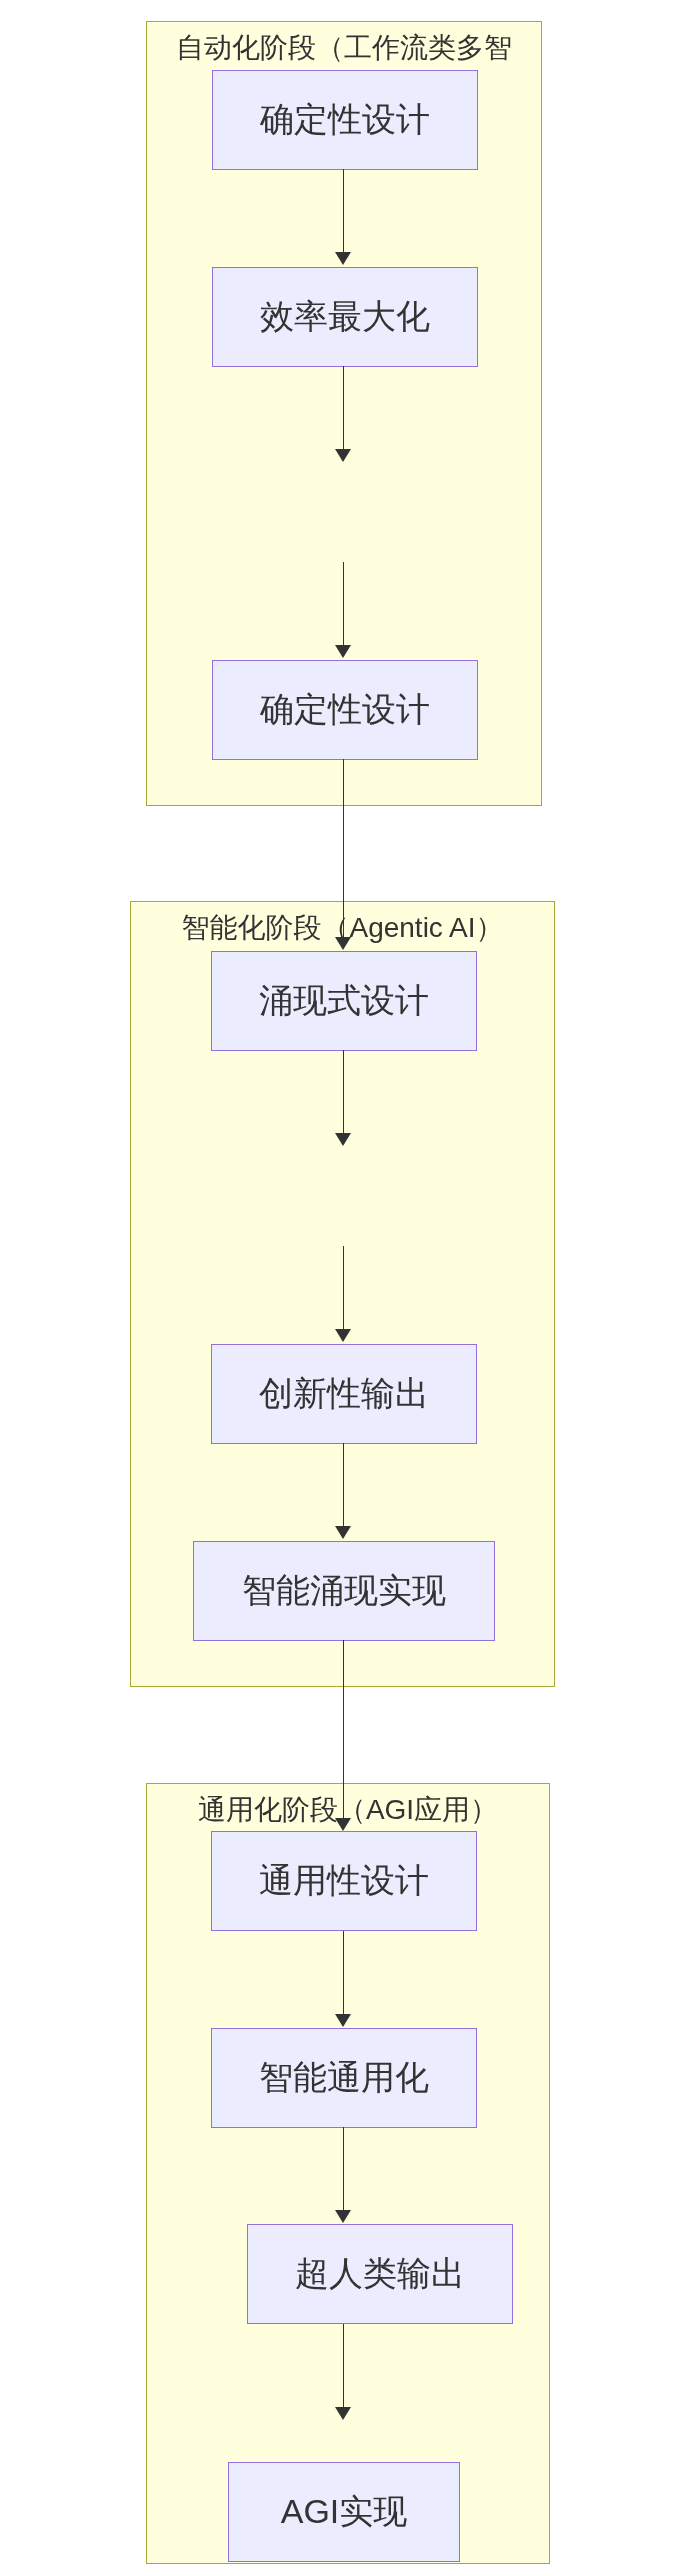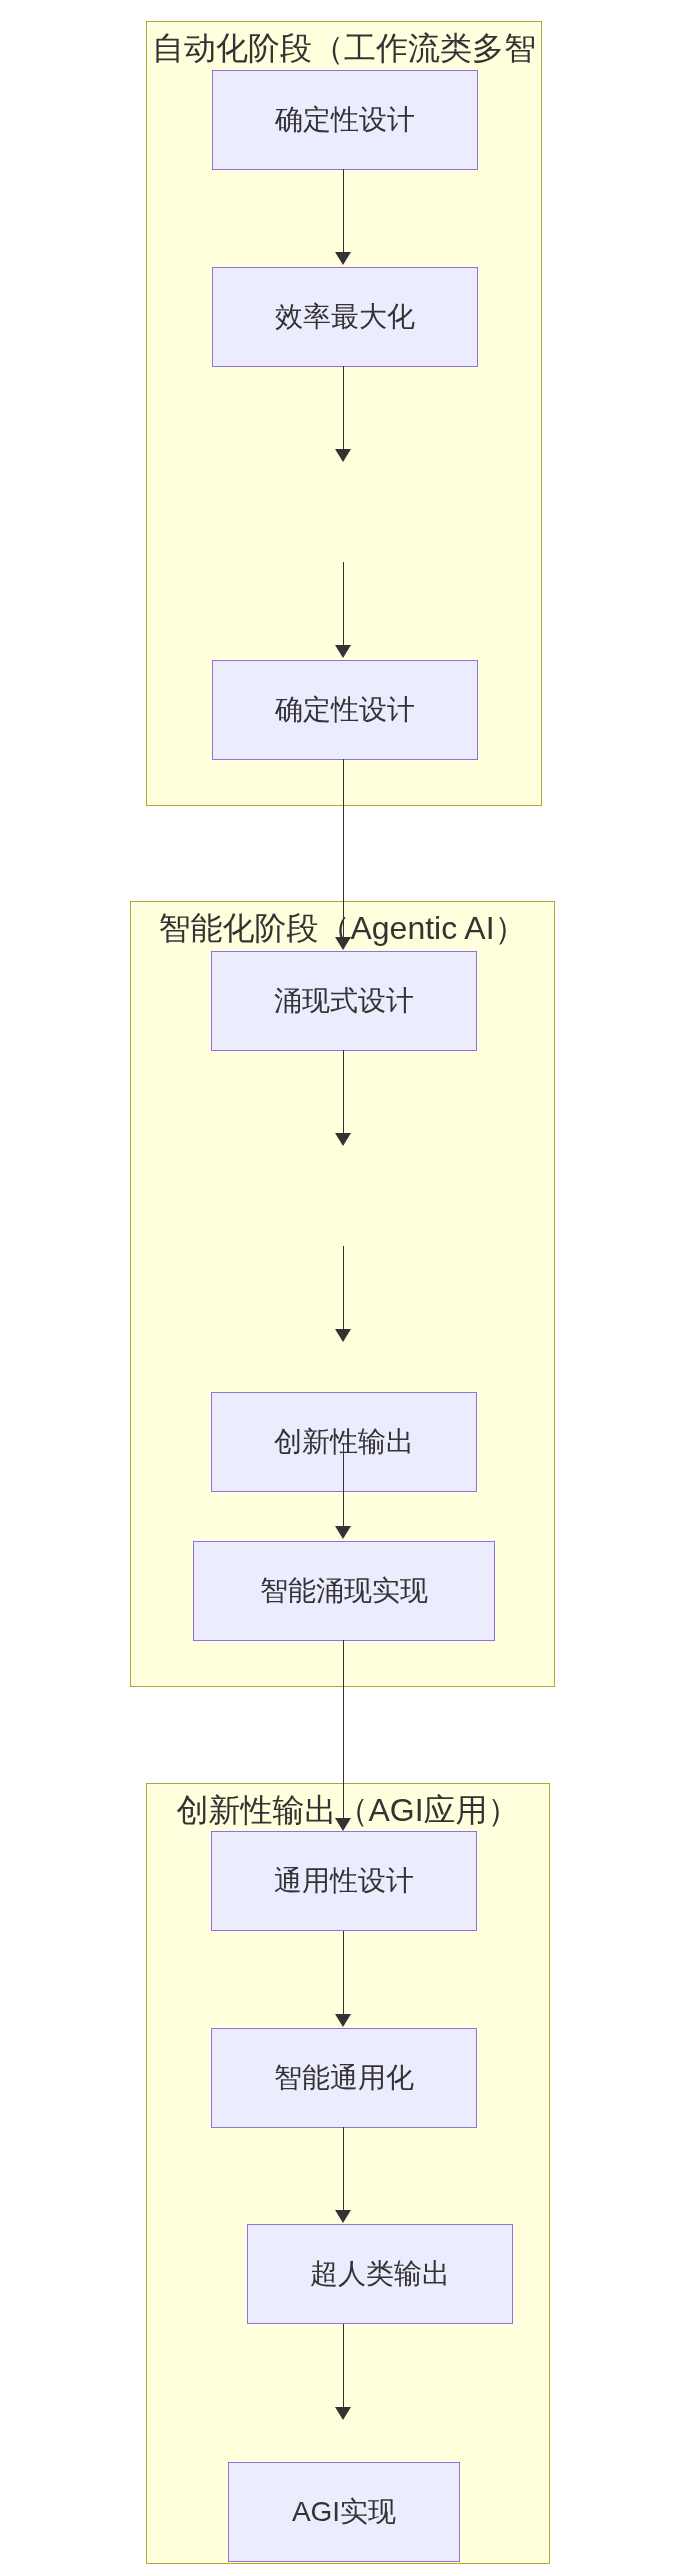--- a/index.html
+++ b/index.html
@@ -26,35 +26,35 @@
     border:1.9px solid var(--cluster_border);
     box-sizing:border-box;
   }
   .cluster-title{
     position:absolute;
     top:6.6px;
     left:0;
     right:0;
     text-align:center;
     white-space:nowrap;
-    font-size:32px;
+    font-size:28px;
     line-height:38px;
     color:var(--text);
   }
   .node{
     position:absolute;
     background:var(--node_fill);
     border:1.9px solid var(--node_border);
     box-sizing:border-box;
     display:flex;
     align-items:center;
     justify-content:center;
   }
   .node-label{
-    font-size:28px;
+    font-size:34px;
     color:var(--text);
     white-space:nowrap;
   }
   .edge{
     position:absolute;
     width:17px;
     z-index:3;
   }
   .edge-line{
     position:absolute;
@@ -76,21 +76,21 @@
   }
   
   .cluster-1{left:146px;top:21px;width:396px;height:785px;}
   .cluster-2{left:130px;top:901px;width:425px;height:786px;}
   .cluster-3{left:146px;top:1783px;width:404px;height:781px;}
   
   .node{width:266px;height:100px;}
   .c1 .n1{left:65px;top:48px;} .c1 .n2{left:65px;top:245px;}
   .c1 .n3{left:65px;top:441px;} .c1 .n4{left:65px;top:638px;}
   .c2 .n1{left:80px;top:49px;} .c2 .n2{left:80px;top:246px;}
-  .c2 .n3{left:80px;top:442px;margin-top:48px;} .c2 .n4{left:62px;top:639px;width:302px;}
+  .c2 .n3{left:80px;top:442px;} .c2 .n4{left:62px;top:639px;width:302px;}
   .c3 .n1{left:64px;top:47px;} .c3 .n2{left:64px;top:244px;}
   .c3 .n3{left:64px;top:440px;margin-left:36px;} .c3 .n4{left:81px;top:637px;width:232px;margin-top:41px;}
   
   .e1{left:335px;top:169px;height:96px;}
   .e2{left:335px;top:366px;height:96px;}
   .e3{left:335px;top:562px;height:96px;}
   .e4{left:335px;top:759px;height:191px;}
   .e5{left:335px;top:1050px;height:96px;}
   .e6{left:335px;top:1246px;height:96px;}
   .e7{left:335px;top:1443px;height:96px;}
@@ -124,21 +124,21 @@
     </div>
     <div class="node n3">
       <span class="node-label">创新性输出</span>
     </div>
     <div class="node n4">
       <span class="node-label">智能涌现实现</span>
     </div>
   </section>
 
   <section class="cluster cluster-3 c3">
-    <div class="cluster-title">创新性输出（AGI应用）</div>
+    <div class="cluster-title">通用化阶段（AGI应用）</div>
     <div class="node n1">
       <span class="node-label">通用性设计</span>
     </div>
     <div class="node n2">
       <span class="node-label">智能通用化</span>
     </div>
     <div class="node n3">
       <span class="node-label">超人类输出</span>
     </div>
     <div class="node n4">

